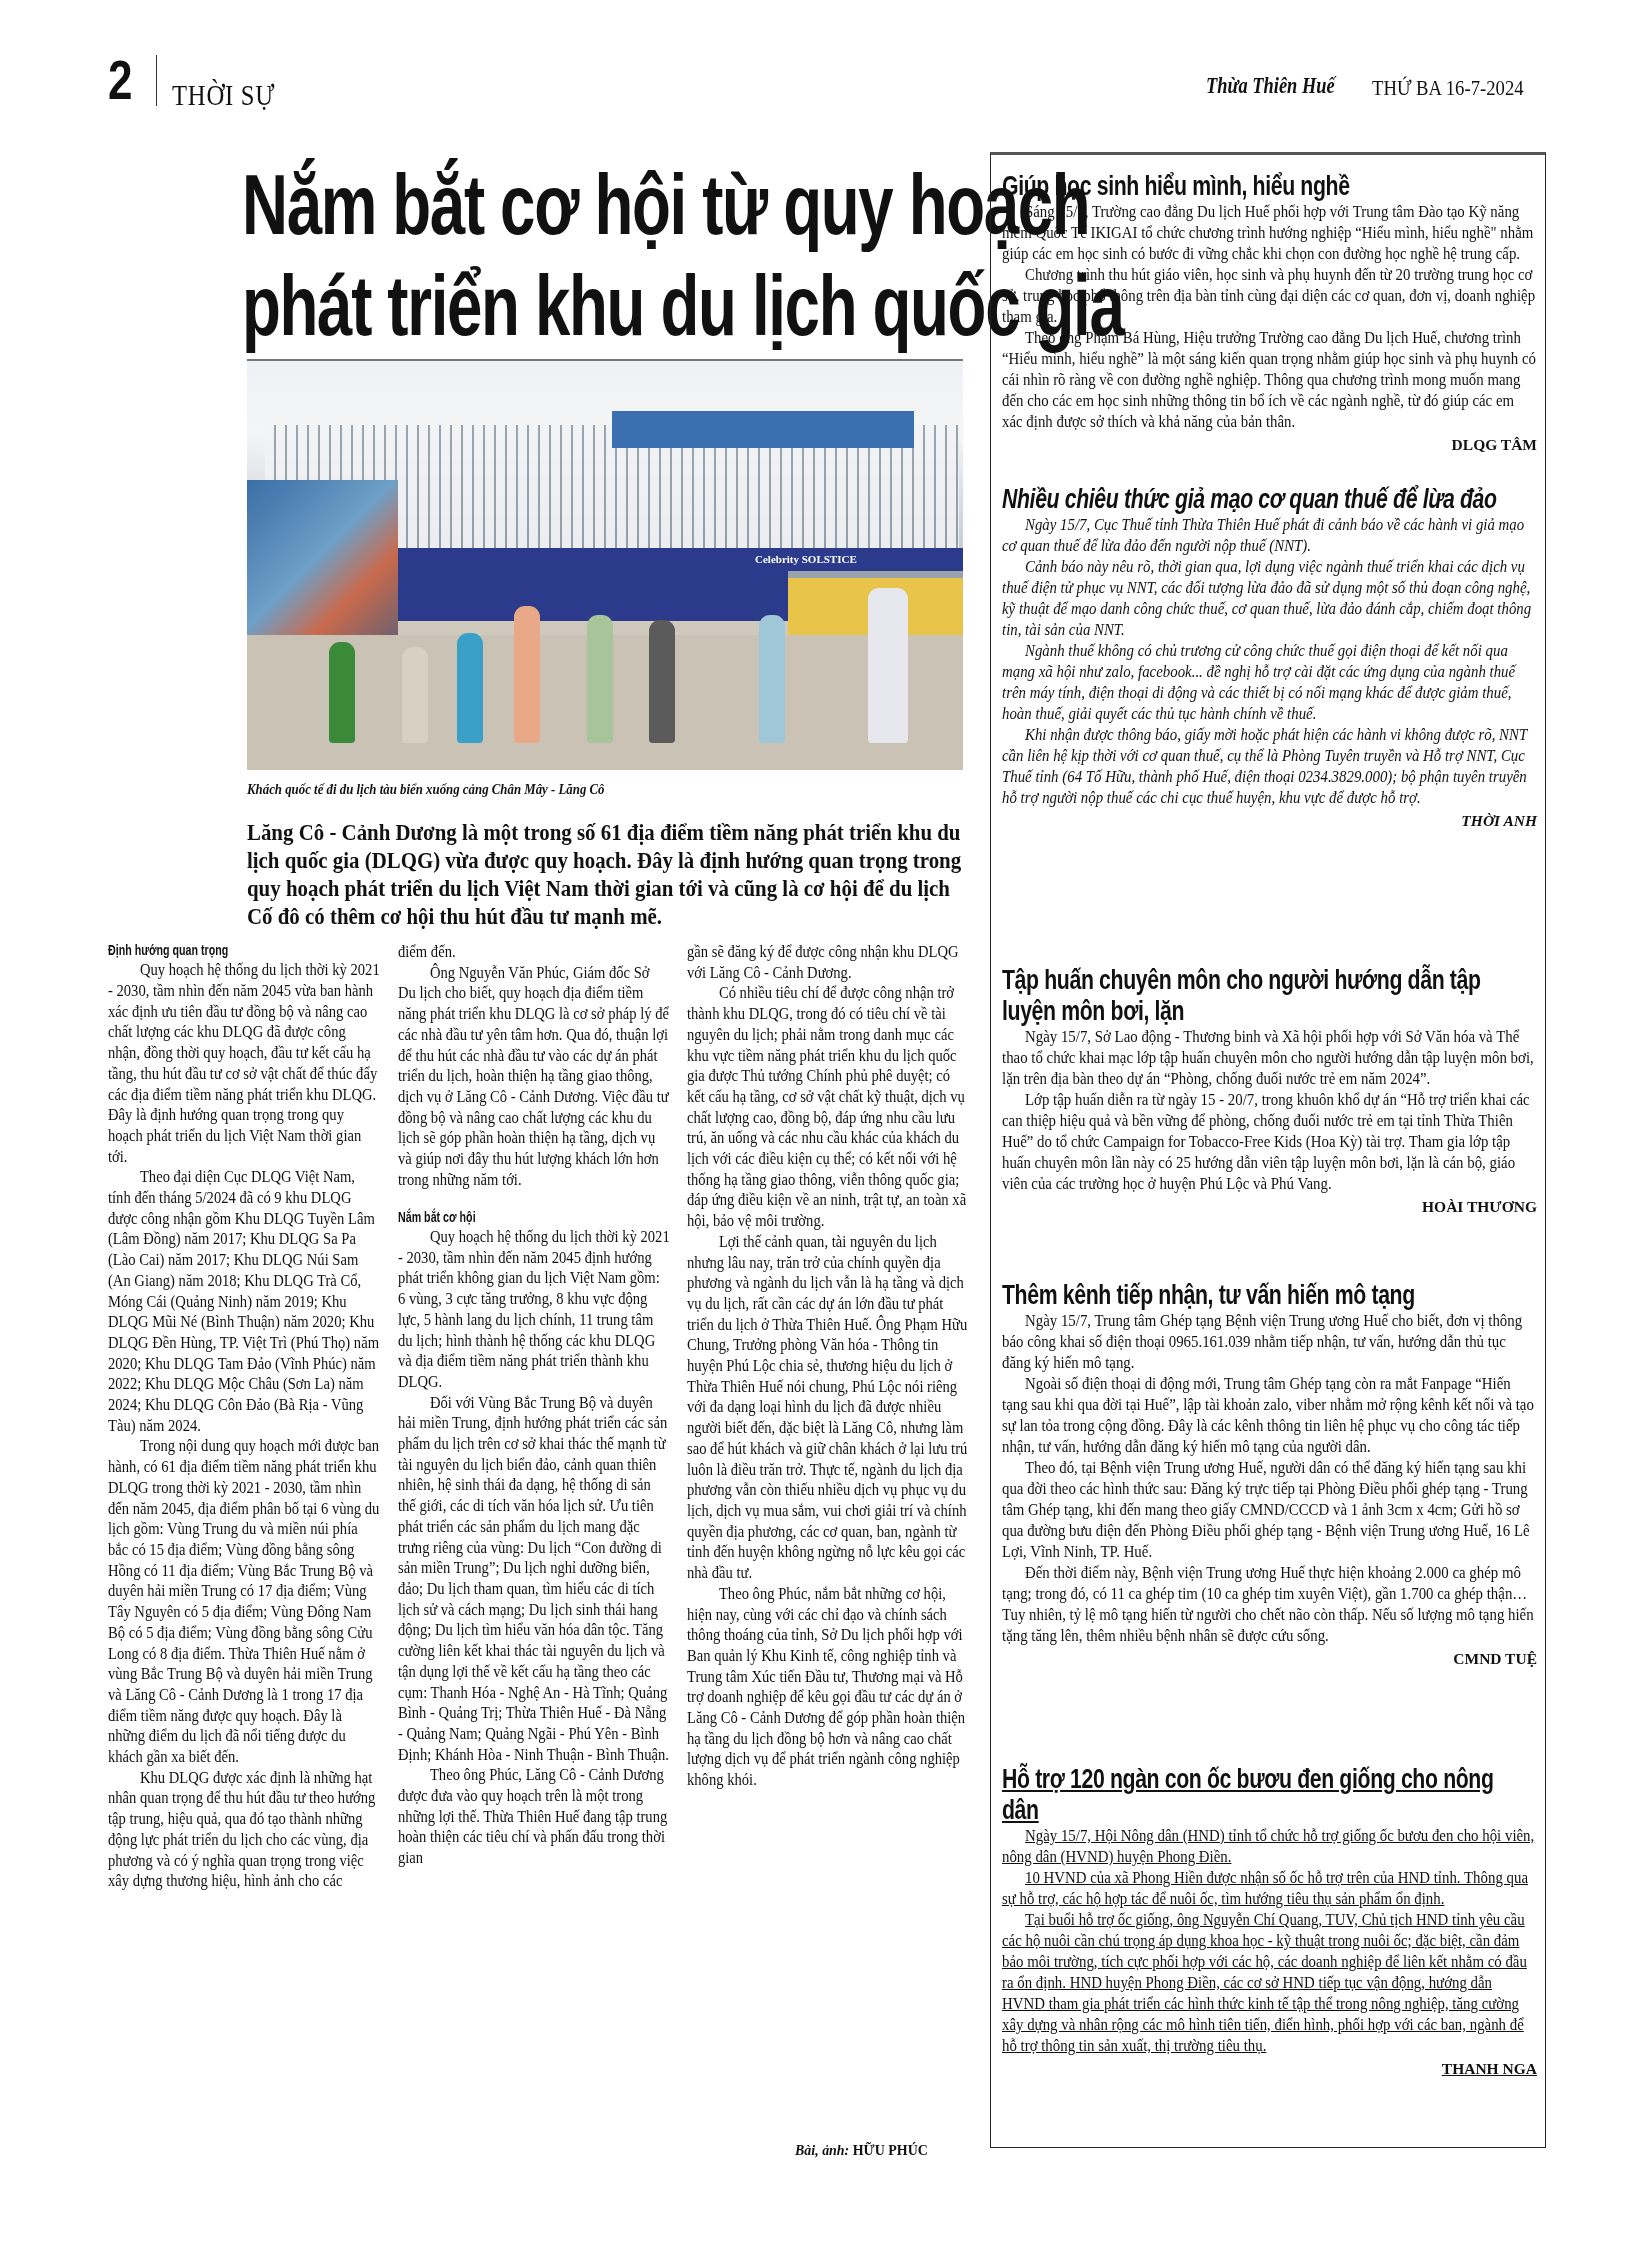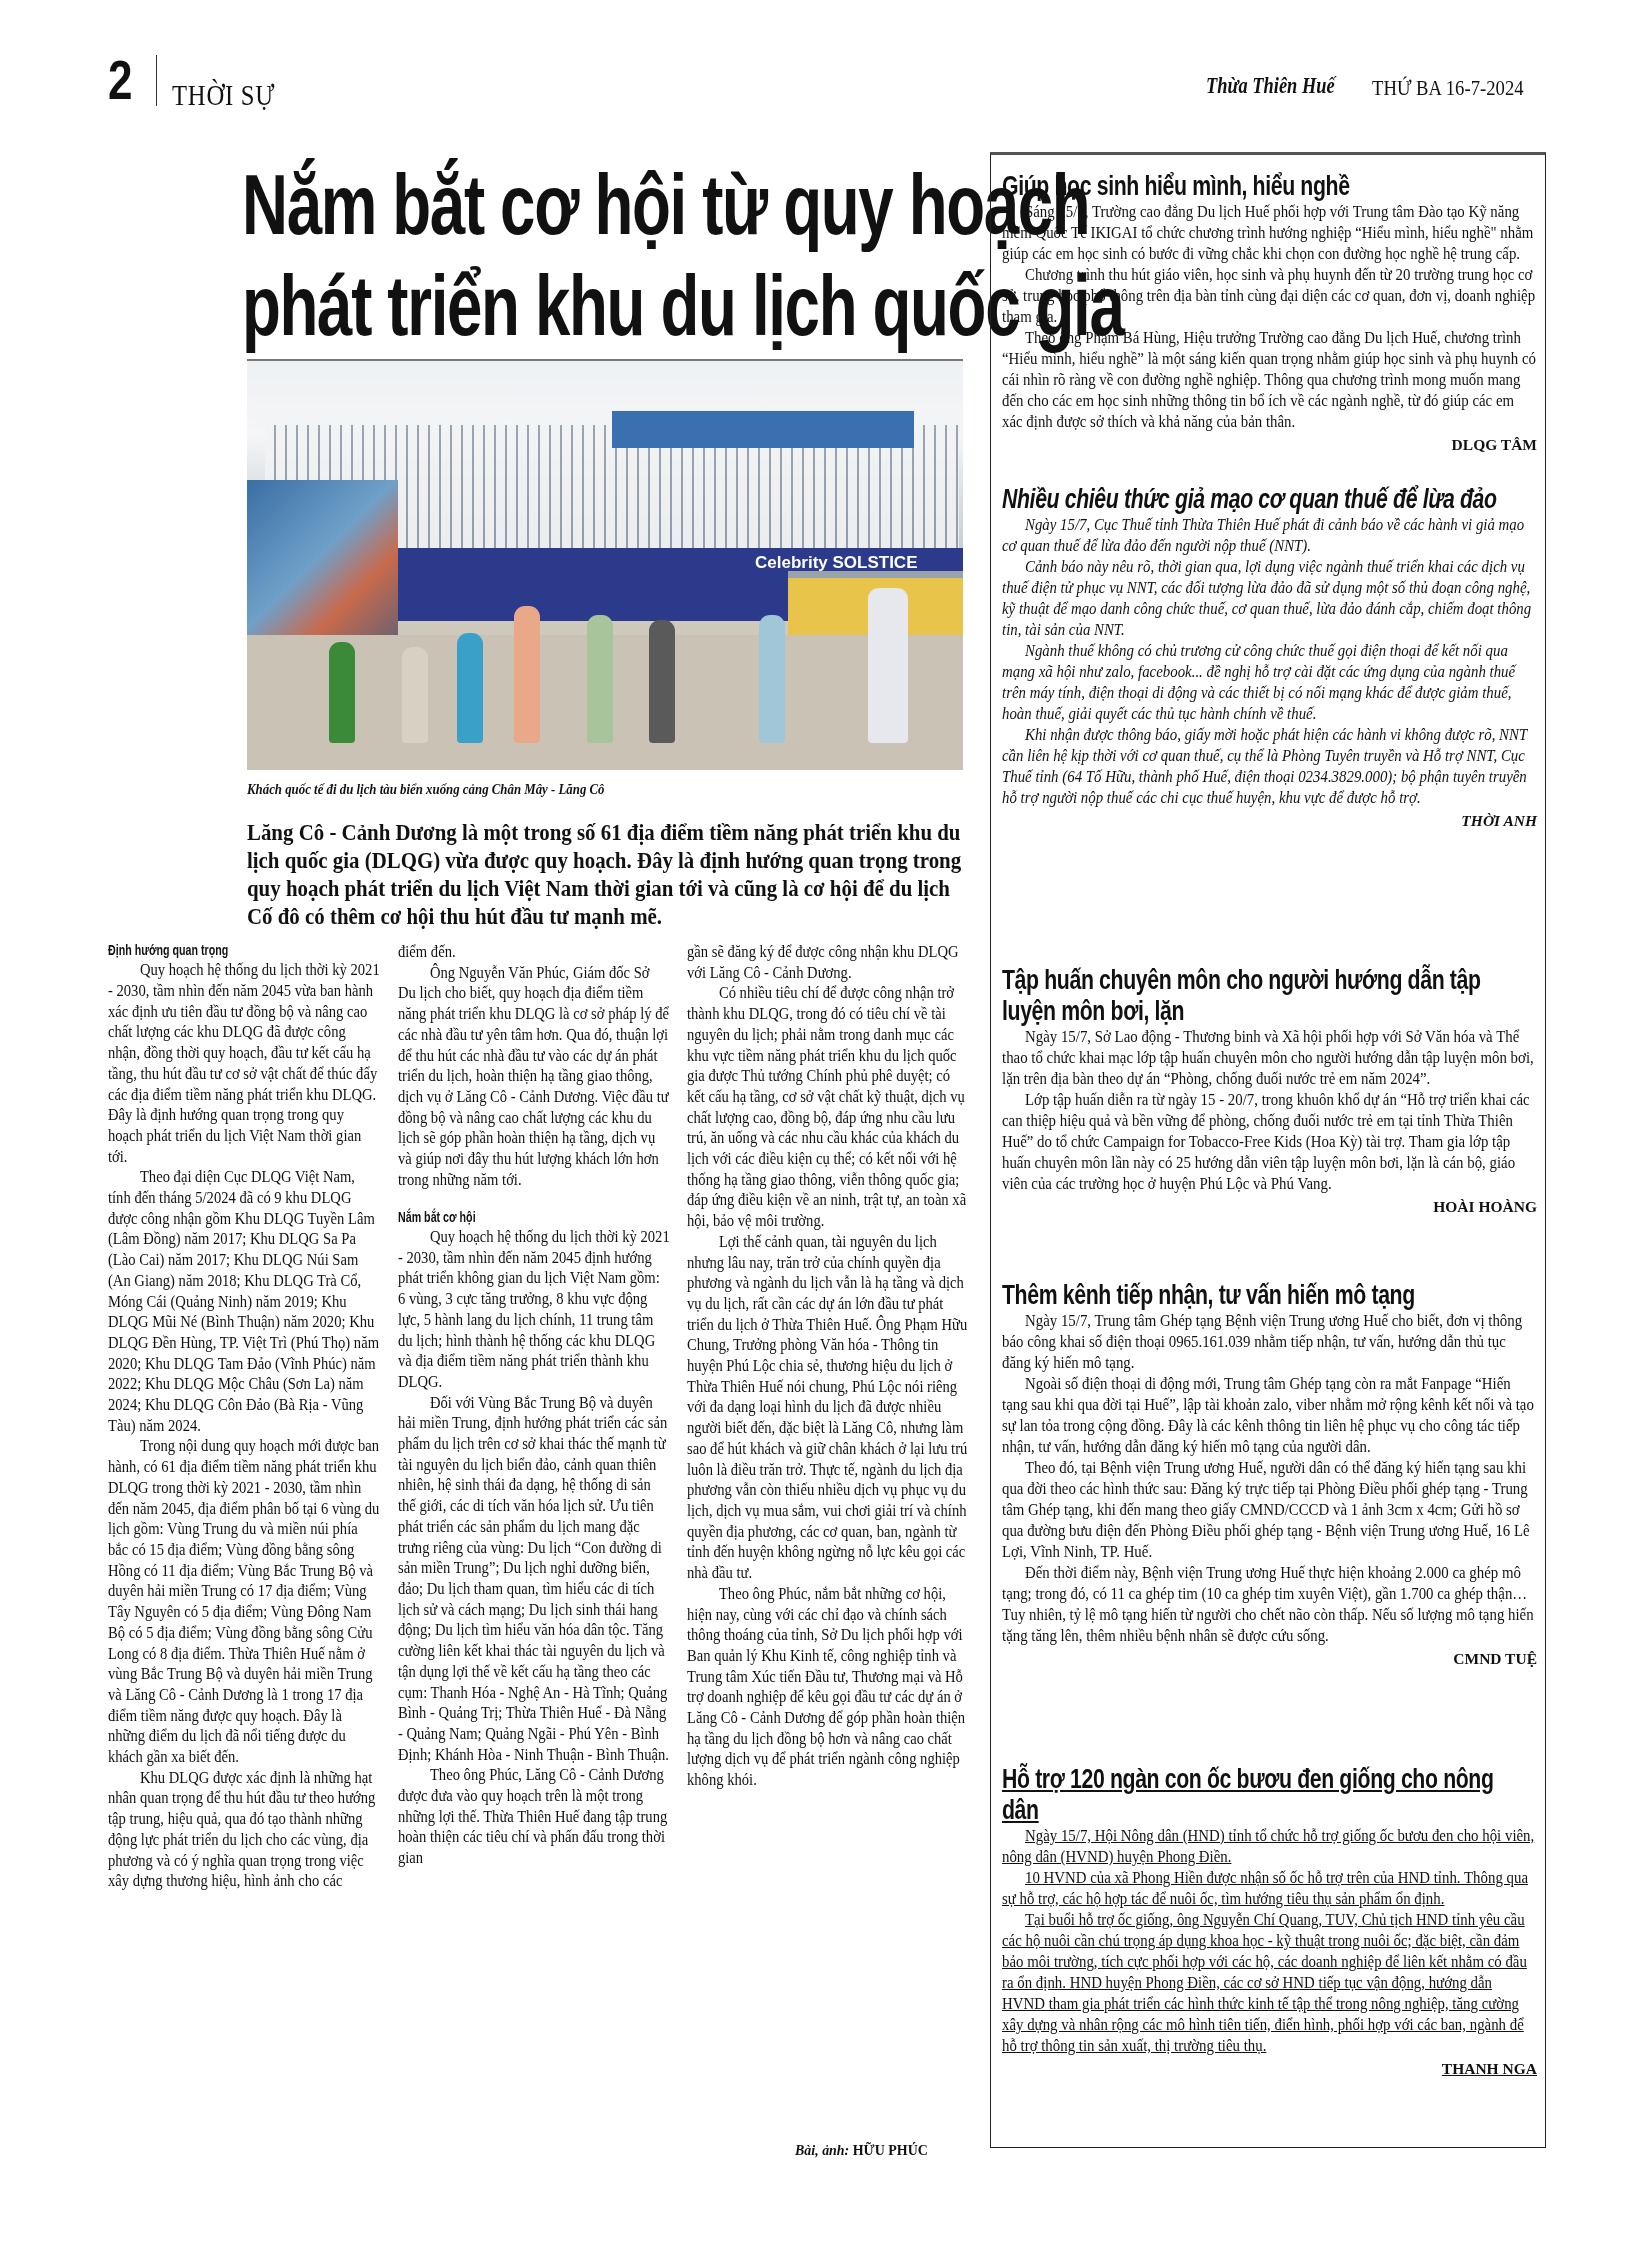--- a/index.html
+++ b/index.html
@@ -14,21 +14,21 @@
   .issue-date { position: absolute; left: 1372px; top: 75px; font-size: 22px; transform: scaleX(0.85); transform-origin: left top; }
 
   
   .headline { position: absolute; left: 242px; top: 154px; width: 731px; font-family: "Liberation Sans", sans-serif; font-weight: bold; font-size: 86px; line-height: 101px; letter-spacing: -1.8px; transform: scaleX(0.74); transform-origin: left top; white-space: nowrap; }
 
   
   .photo { position: absolute; left: 247px; top: 359px; width: 716px; height: 409px; border-top: 2.7px solid #777; overflow: hidden; background: linear-gradient(#eef1f4 0%, #f4f5f6 18%, #dfe3e6 30%, #c8cdd2 46%, #2d3a8a 48%, #2f3c8f 58%, #cfc9be 62%, #c7c1b6 100%); }
   .photo .ship-upper { position: absolute; left: 18.3px; top: 64px; width: 694px; height: 146px; background: repeating-linear-gradient(90deg, #f2f3f5 0 9.1px, #8a96a6 9.1px 11px), #f2f3f5; opacity: 0.85; }
   .photo .ship-bridge { position: absolute; left: 365px; top: 50px; width: 302px; height: 37px; background: #3a6fb0; }
   .photo .ship-hull { position: absolute; left: 101px; top: 187px; width: 616px; height: 73px; background: #2c3a8c; }
-  .photo .ship-name { position: absolute; left: 508px; top: 192px; color: #fff; font-family: Liberation Sans, sans-serif; font-size: 17px; font-weight: bold; }
+  .photo .ship-name { position: absolute; left: 508px; top: 192px; color: #fff; font-family: Liberation Serif, serif; font-size: 11px; font-weight: bold; }
   .photo .banner { position: absolute; left: 0; top: 119px; width: 151px; height: 219px; background: linear-gradient(135deg, #3a6ea5, #6fa0c8 40%, #c86a4c 60%, #2d5a8a); }
   .photo .terminal { position: absolute; left: 541px; top: 210px; width: 175px; height: 91px; background: #e8c54a; border-top: 7.3px solid #9aa3ab; }
   .photo .quay { position: absolute; left: 0; top: 274px; width: 716px; height: 135px; background: #c9c2b5; }
   .photo .person { position: absolute; bottom: 27.4px; width: 25.6px; border-radius: 11px 11px 3.7px 3.7px; }
 
   .caption { position: absolute; left: 247px; top: 781px; font-style: italic; font-weight: bold; font-size: 14.6px; transform: scaleX(0.88); transform-origin: left top; white-space: nowrap; }
 
   .lead { position: absolute; left: 247px; top: 818px; width: 822px; font-weight: bold; font-size: 24px; line-height: 28px; transform: scaleX(0.87); transform-origin: left top; }
   .lead p { margin: 0; }
 
@@ -151,21 +151,21 @@
   </div>
   <div class="author">THỜI ANH</div>
 </section>
 
 <section class="brief b3">
   <h2>Tập huấn chuyên môn cho người hướng dẫn tập luyện môn bơi, lặn</h2>
   <div class="body">
     <p>Ngày 15/7, Sở Lao động - Thương binh và Xã hội phối hợp với Sở Văn hóa và Thể thao tổ chức khai mạc lớp tập huấn chuyên môn cho người hướng dẫn tập luyện môn bơi, lặn trên địa bàn theo dự án “Phòng, chống đuối nước trẻ em năm 2024”.</p>
     <p>Lớp tập huấn diễn ra từ ngày 15 - 20/7, trong khuôn khổ dự án “Hỗ trợ triển khai các can thiệp hiệu quả và bền vững để phòng, chống đuối nước trẻ em tại tỉnh Thừa Thiên Huế” do tổ chức Campaign for Tobacco-Free Kids (Hoa Kỳ) tài trợ. Tham gia lớp tập huấn chuyên môn lần này có 25 hướng dẫn viên tập luyện môn bơi, lặn là cán bộ, giáo viên của các trường học ở huyện Phú Lộc và Phú Vang.</p>
   </div>
-  <div class="author">HOÀI HOÀNG</div>
+  <div class="author">HOÀI THƯƠNG</div>
 </section>
 
 <section class="brief b4">
   <h2>Thêm kênh tiếp nhận, tư vấn hiến mô tạng</h2>
   <div class="body">
     <p>Ngày 15/7, Trung tâm Ghép tạng Bệnh viện Trung ương Huế cho biết, đơn vị thông báo công khai số điện thoại 0965.161.039 nhằm tiếp nhận, tư vấn, hướng dẫn thủ tục đăng ký hiến mô tạng.</p>
     <p>Ngoài số điện thoại di động mới, Trung tâm Ghép tạng còn ra mắt Fanpage “Hiến tạng sau khi qua đời tại Huế”, lập tài khoản zalo, viber nhằm mở rộng kênh kết nối và tạo sự lan tỏa trong cộng đồng. Đây là các kênh thông tin liên hệ phục vụ cho công tác tiếp nhận, tư vấn, hướng dẫn đăng ký hiến mô tạng của người dân.</p>
     <p>Theo đó, tại Bệnh viện Trung ương Huế, người dân có thể đăng ký hiến tạng sau khi qua đời theo các hình thức sau: Đăng ký trực tiếp tại Phòng Điều phối ghép tạng - Trung tâm Ghép tạng, khi đến mang theo giấy CMND/CCCD và 1 ảnh 3cm x 4cm; Gửi hồ sơ qua đường bưu điện đến Phòng Điều phối ghép tạng - Bệnh viện Trung ương Huế, 16 Lê Lợi, Vĩnh Ninh, TP. Huế.</p>
     <p>Đến thời điểm này, Bệnh viện Trung ương Huế thực hiện khoảng 2.000 ca ghép mô tạng; trong đó, có 11 ca ghép tim (10 ca ghép tim xuyên Việt), gần 1.700 ca ghép thận… Tuy nhiên, tỷ lệ mô tạng hiến từ người cho chết não còn thấp. Nếu số lượng mô tạng hiến tặng tăng lên, thêm nhiều bệnh nhân sẽ được cứu sống.</p>
   </div>

